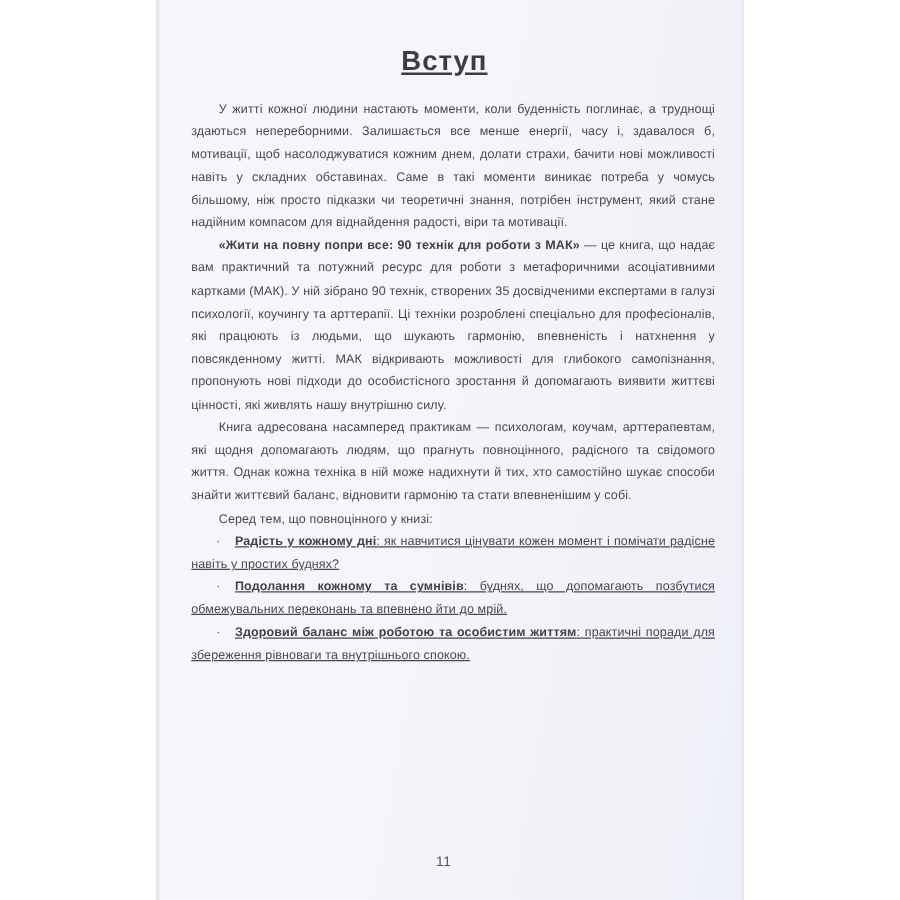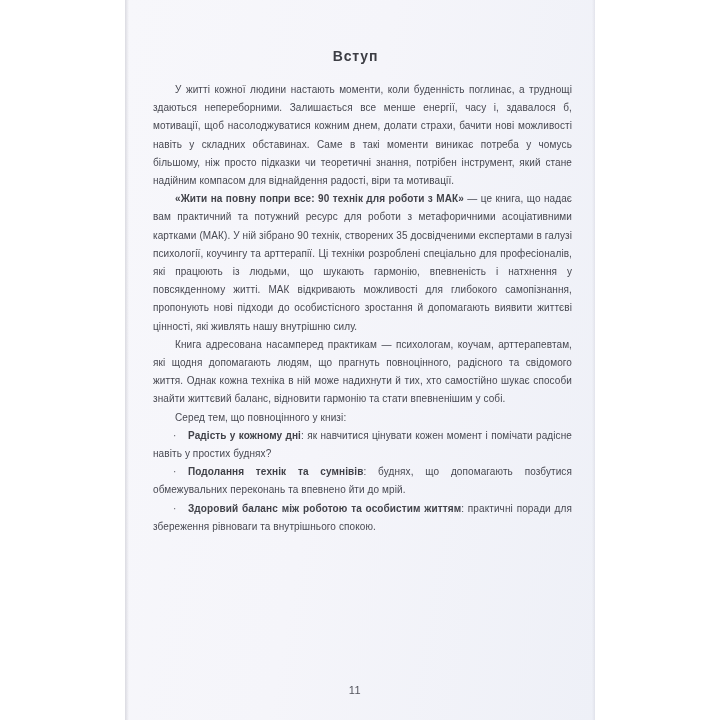--- a/index.html
+++ b/index.html
@@ -40,35 +40,36 @@
   .book-page::after {
     content: "";
     position: absolute;
     right: 0; top: 0; bottom: 0;
     width: 3px;
     background: linear-gradient(270deg, rgba(130,130,150,0.12), rgba(130,130,150,0));
   }
   .page-title {
     text-align: center;
     font-weight: 700;
-    font-size: 14px;
+    font-size: 22px;
     letter-spacing: 0.8px;
     color: #3c3d44;
-    margin: 20px 14px 17px 0;
+    margin: 8px 14px 17px 0;
+    text-decoration: underline;
   }
   .body-text p {
     margin: 0;
     font-size: 10px;
     line-height: 18.2px;
     text-align: justify;
     text-indent: 22px;
     letter-spacing: 0.1px;
   }
   .body-text b { font-weight: 700; color: #414249; }
-  p.bullet { text-indent: 20px; }
+  p.bullet { text-indent: 20px; text-decoration: underline; }
   .dot {
     display: inline-block;
     width: 15px;
     text-indent: 0;
     color: #5a5b63;
   }
   .page-number {
     position: absolute;
     left: 0;
     right: 10px;
@@ -103,21 +104,21 @@
 
       <p>
         <span>Серед тем, що повноцінного у книзі:</span>
       </p>
 
       <p class="bullet">
         <span class="dot">·</span><b>Радість у кожному дні</b><span>: як навчитися цінувати кожен момент і помічати радісне навіть у простих буднях?</span>
       </p>
 
       <p class="bullet">
-        <span class="dot">·</span><b>Подолання технік та сумнівів</b><span>: буднях, що допомагають позбутися обмежувальних переконань та впевнено йти до мрій.</span>
+        <span class="dot">·</span><b>Подолання кожному та сумнівів</b><span>: буднях, що допомагають позбутися обмежувальних переконань та впевнено йти до мрій.</span>
       </p>
 
 
       <p class="bullet">
         <span class="dot">·</span><b>Здоровий баланс між роботою та особистим життям</b><span>: практичні поради для збереження рівноваги та внутрішнього спокою.</span>
       </p>
 
     </div>
 
     <div class="page-number">11</div>

